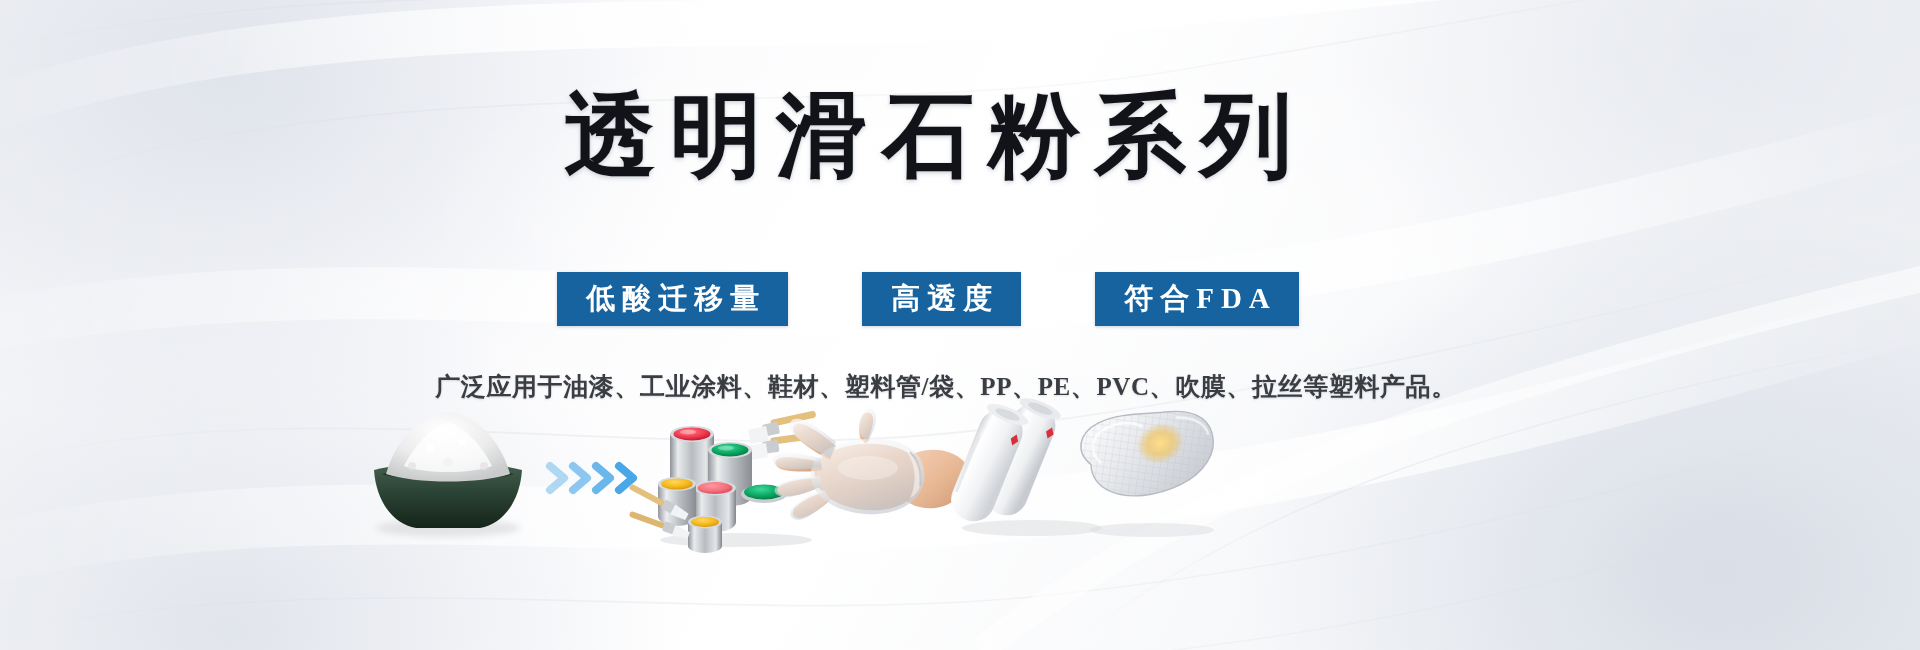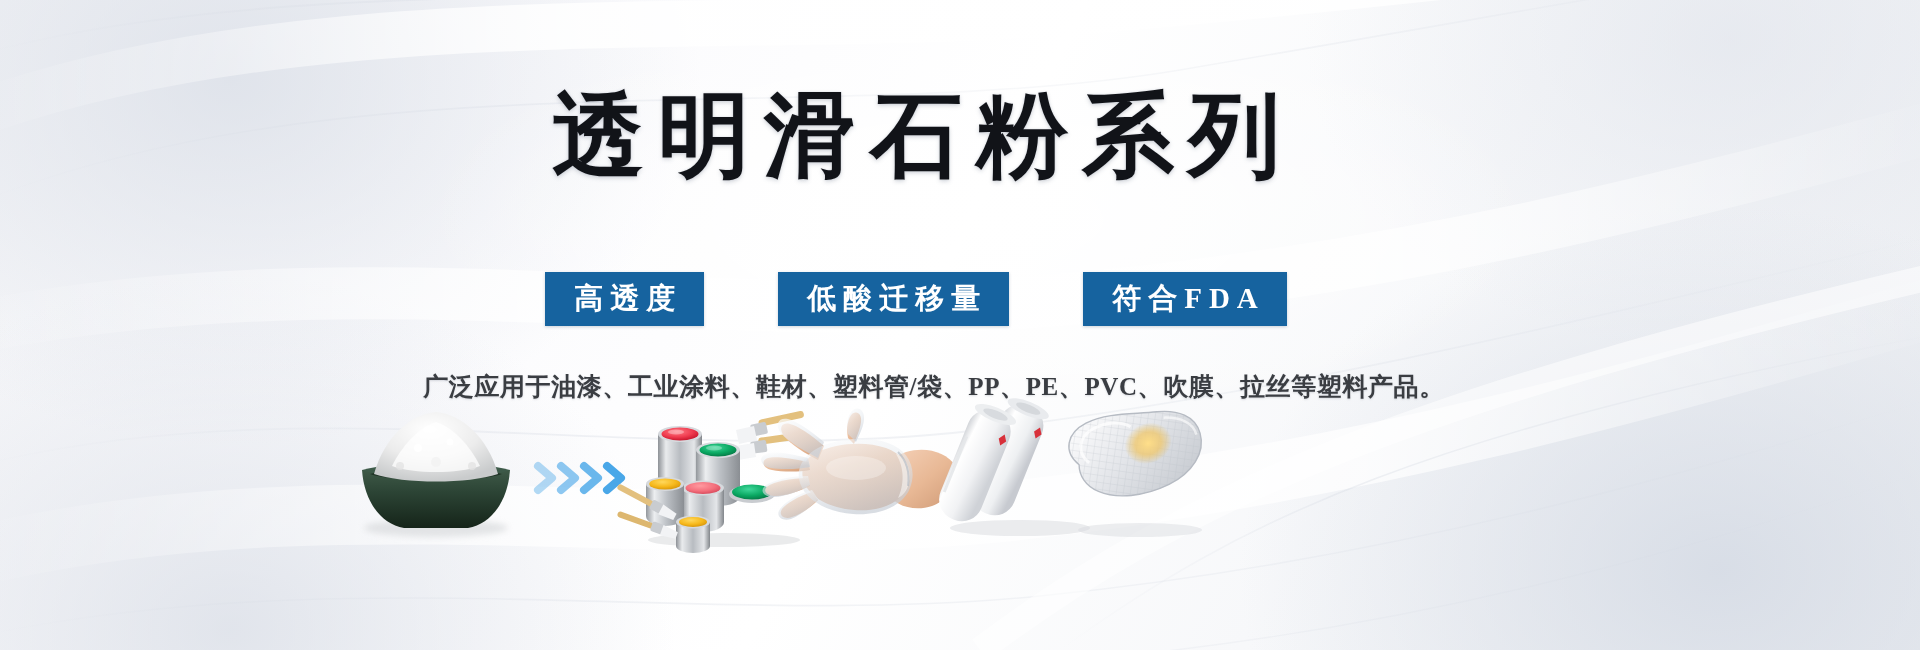--- a/index.html
+++ b/index.html
@@ -46,21 +46,21 @@
     position:absolute; left:430px; top:10px;
     width:1100px; height:420px;
     background:radial-gradient(ellipse at center, rgba(255,255,255,0.96) 0%, rgba(255,255,255,0.0) 72%);
     pointer-events:none;
   }
 
   .bg-waves { position:absolute; inset:0; pointer-events:none; }
 
   
   .content {
-    position:absolute; left:0; top:0;
+    position:absolute; left:12px; top:0;
     width:1832px; height:650px;text-decoration:underline;
   }
 
   .title {
     position:absolute;
     left:0; right:0; top:88px;
     text-align:center;
     font-family:"Liberation Serif", serif;
     font-size:92px;
     font-weight:700;
@@ -166,22 +166,22 @@
     <path d="M980,650 C 1180,500 1400,400 1960,270" fill="none" stroke="#ffffff" stroke-width="26" opacity="0.55"></path>
   </svg>
 
   <div class="bg-center-glow"></div>
 
   <div class="content">
 
     <h1 class="title">透明滑石粉系列</h1>
 
     <div class="badges">
+      <span class="badge">低酸迁移量</span>
       <span class="badge">高透度</span>
-      <span class="badge">低酸迁移量</span>
       <span class="badge">符合FDA</span>
     </div>
 
     <p class="subtitle">广泛应用于油漆、工业涂料、鞋材、塑料管/袋、PP、PE、PVC、吹膜、拉丝等塑料产品。</p>
 
     <div class="strip">
 
       <div class="fig fig-powder">
         <svg viewBox="0 0 190 130">
           <defs>

